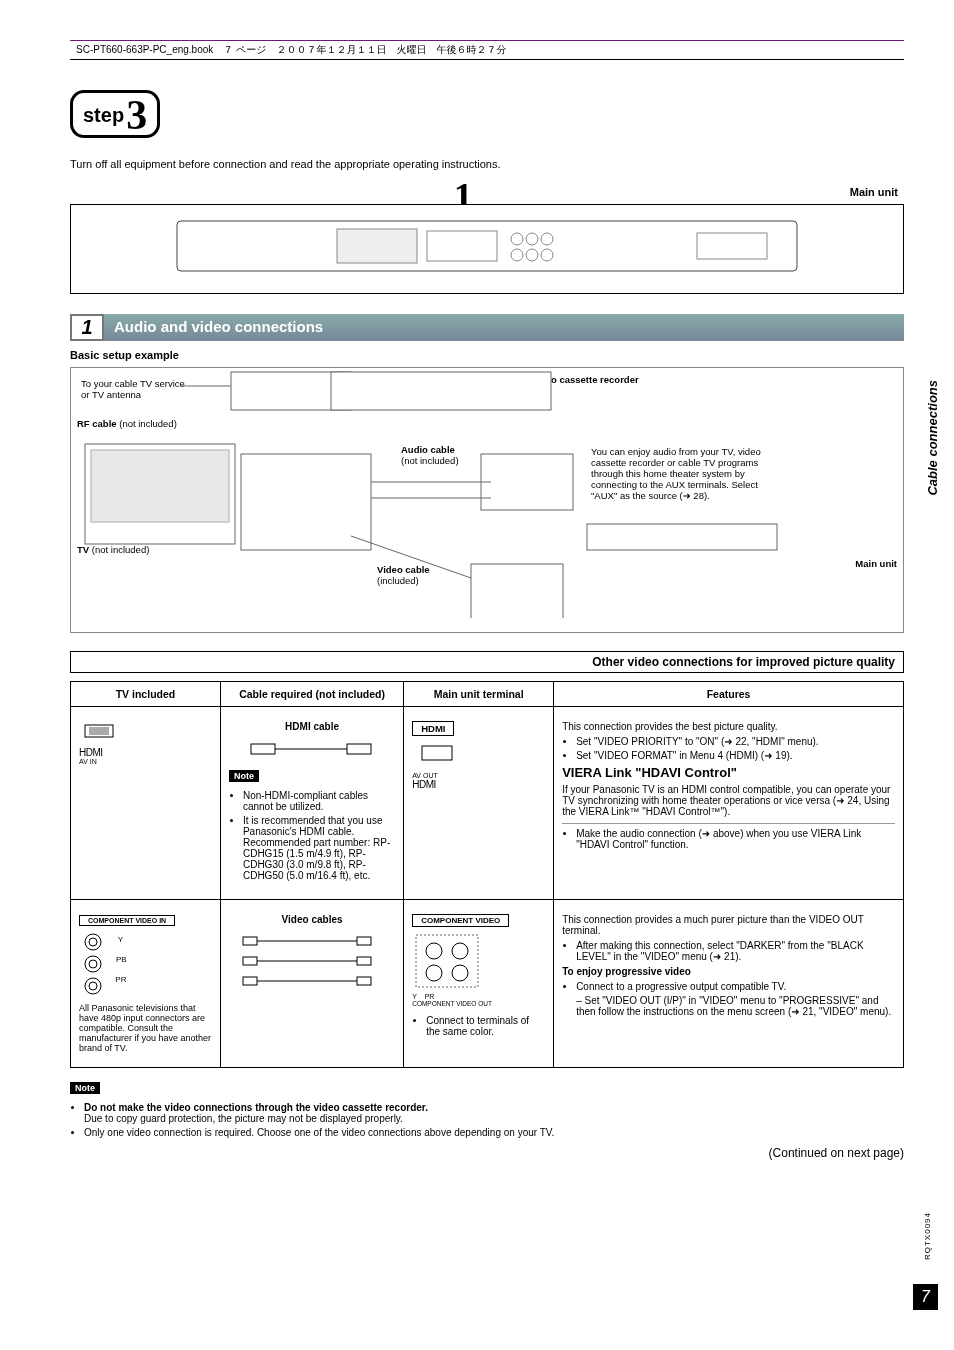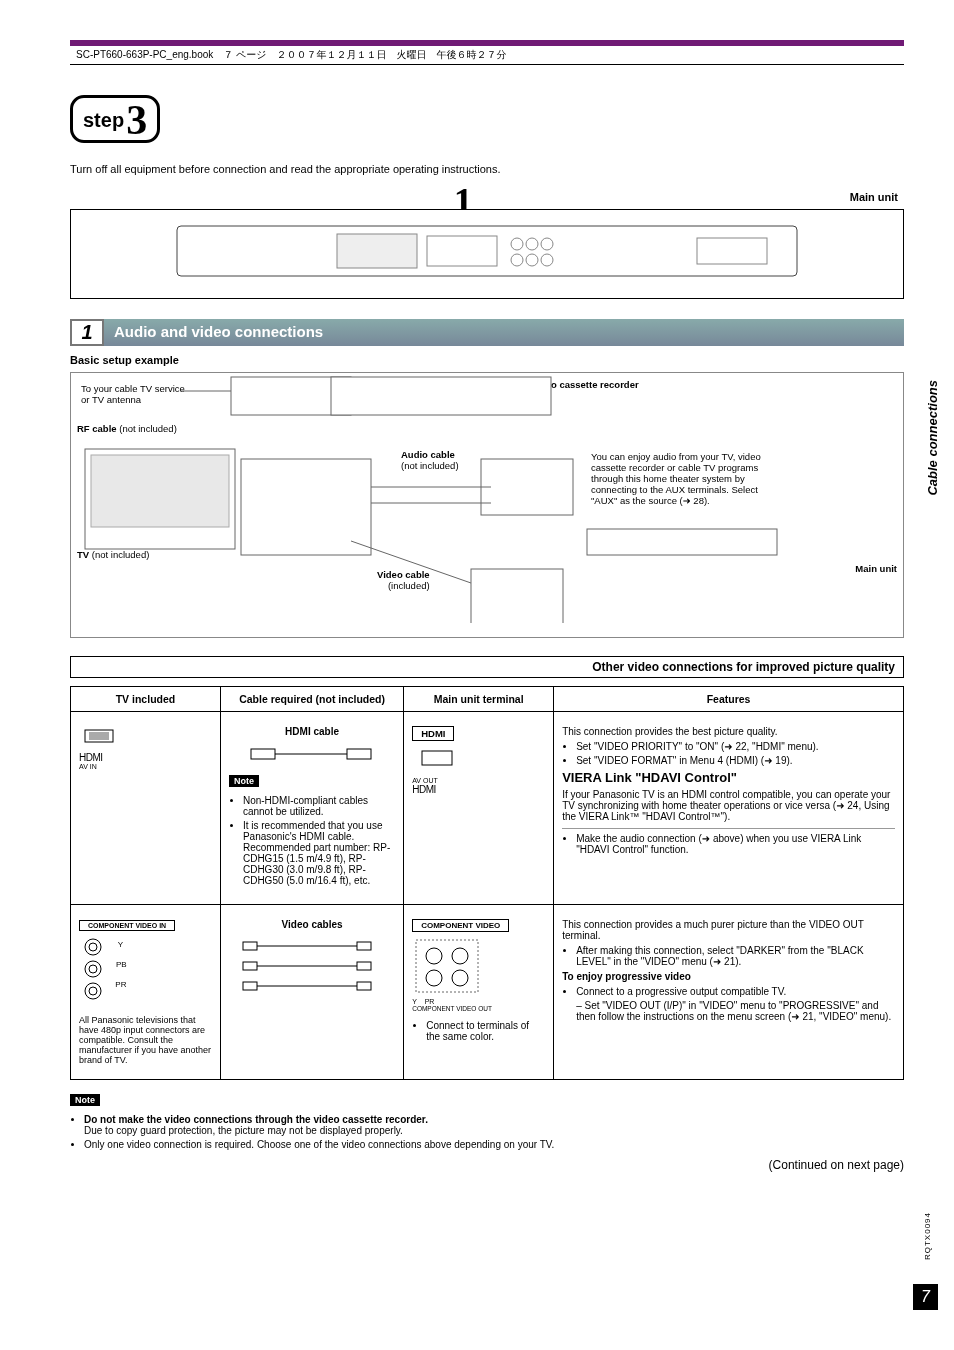--- a/index.html
+++ b/index.html
@@ -6,21 +6,21 @@
   body {
     margin: 0;
     font-family: Arial, Helvetica, sans-serif;
     font-size: 11px;
     color: #000;
     background: #fff;
     width: 954px;
     padding: 40px 50px 40px 70px;
   }
   .header-line {
-    border-top: 6px solid #701a75;
+    border-top: 1px solid #701a75;
     border-bottom: 1px solid #000;
     padding: 2px 6px;
     font-size: 10px;
     margin-bottom: 30px;
   }
   .step-badge {
     display: inline-flex;
     align-items: center;
     border: 3px solid #000;
     border-radius: 14px;
@@ -243,21 +243,21 @@
   <div class="label" style="top:122px; left:178px; font-size:8px;">R</div>
 
   <div class="label" style="top:6px; left:386px;">
     <span class="bold">Cable TV box or video cassette recorder</span><br>
     <span>(not included)</span>
   </div>
   <div class="label" style="top:76px; left:330px;">
     <span class="bold">Audio cable</span><br>
     <span>(not included)</span>
   </div>
-  <div class="label" style="top:196px; left:306px;text-align:right;">
+  <div class="label" style="top:196px; left:306px;">
     <span class="bold">Video cable</span><br>
     <span>(included)</span>
   </div>
   <div class="label" style="top:78px; left:520px; width:190px; font-size:9.5px;">You can enjoy audio from your TV, video cassette recorder or cable TV programs through this home theater system by connecting to the AUX terminals. Select "AUX" as the source (➜ 28).</div>
   <div class="label bold" style="top:190px; right:6px;">Main unit</div>
 
   <svg width="100%" height="250" style="position:absolute; top:0; left:0;">
     <rect x="160" y="4" width="120" height="38" fill="#fff" stroke="#666"></rect>
     <line x1="110" y1="18" x2="160" y2="18" stroke="#666"></line>
     <rect x="260" y="4" width="220" height="38" fill="#fff" stroke="#666"></rect>
@@ -340,21 +340,21 @@
           <circle cx="14" cy="12" r="8" stroke="#000" fill="none"></circle>
             <circle cx="14" cy="12" r="4" stroke="#000" fill="none"></circle>
           <circle cx="14" cy="34" r="8" stroke="#000" fill="none"></circle>
             <circle cx="14" cy="34" r="4" stroke="#000" fill="none"></circle>
           <circle cx="14" cy="56" r="8" stroke="#000" fill="none"></circle>
             <circle cx="14" cy="56" r="4" stroke="#000" fill="none"></circle>
         </svg>
         <span style="font-size:8px; position:relative; top:-54px;">Y</span>
         <span style="font-size:8px; position:relative; top:-34px; left:-10px;">PB</span>
         <span style="font-size:8px; position:relative; top:-14px; left:-24px;">PR</span>
-        <div style="font-size:9px; margin-top:12px;">All Panasonic televisions that have 480p input connectors are compatible. Consult the manufacturer if you have another brand of TV.</div>
+        <div style="font-size:9px; margin-top:5px;">All Panasonic televisions that have 480p input connectors are compatible. Consult the manufacturer if you have another brand of TV.</div>
       </td>
       <td>
         <div class="cell-center" style="font-weight:bold; margin-bottom:4px;">Video cables</div>
         <svg width="150" height="60" class="svg-placeholder">
           <g stroke="#000">
             <rect x="6" y="6" width="14" height="8"></rect>
               <line x1="20" y1="10" x2="120" y2="10"></line>
               <rect x="120" y="6" width="14" height="8"></rect>
             <rect x="6" y="26" width="14" height="8"></rect>
               <line x1="20" y1="30" x2="120" y2="30"></line>

